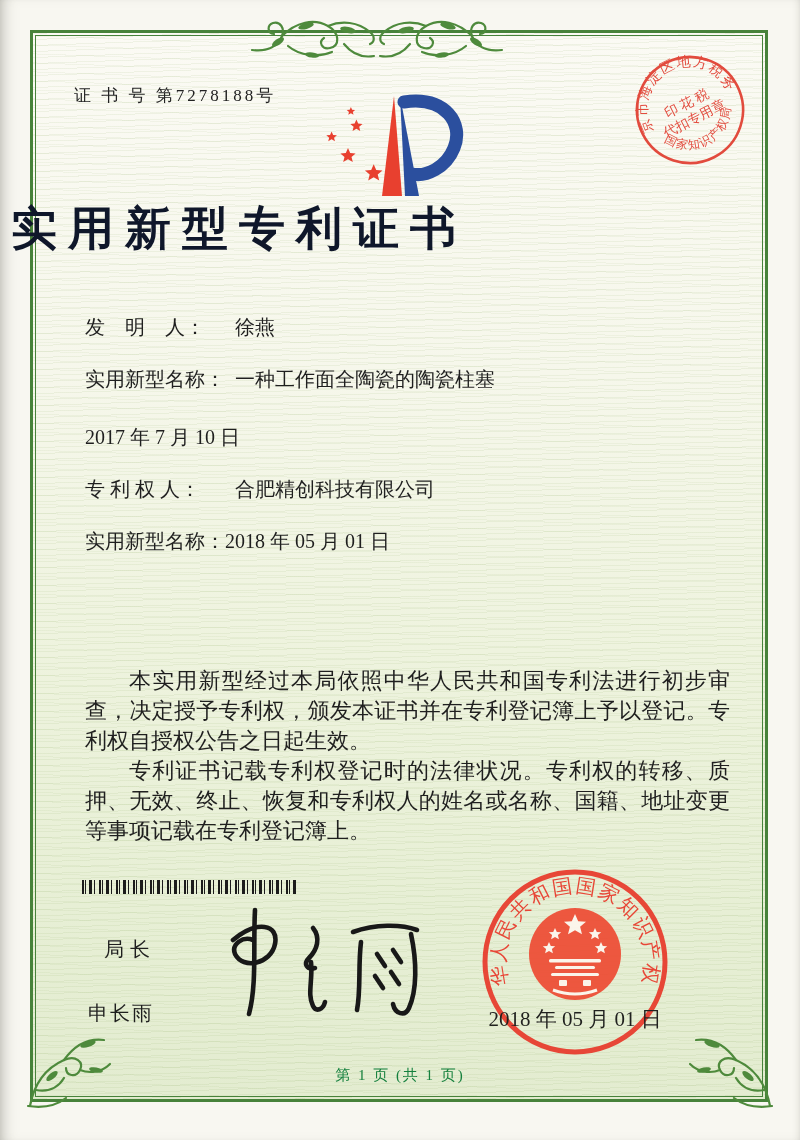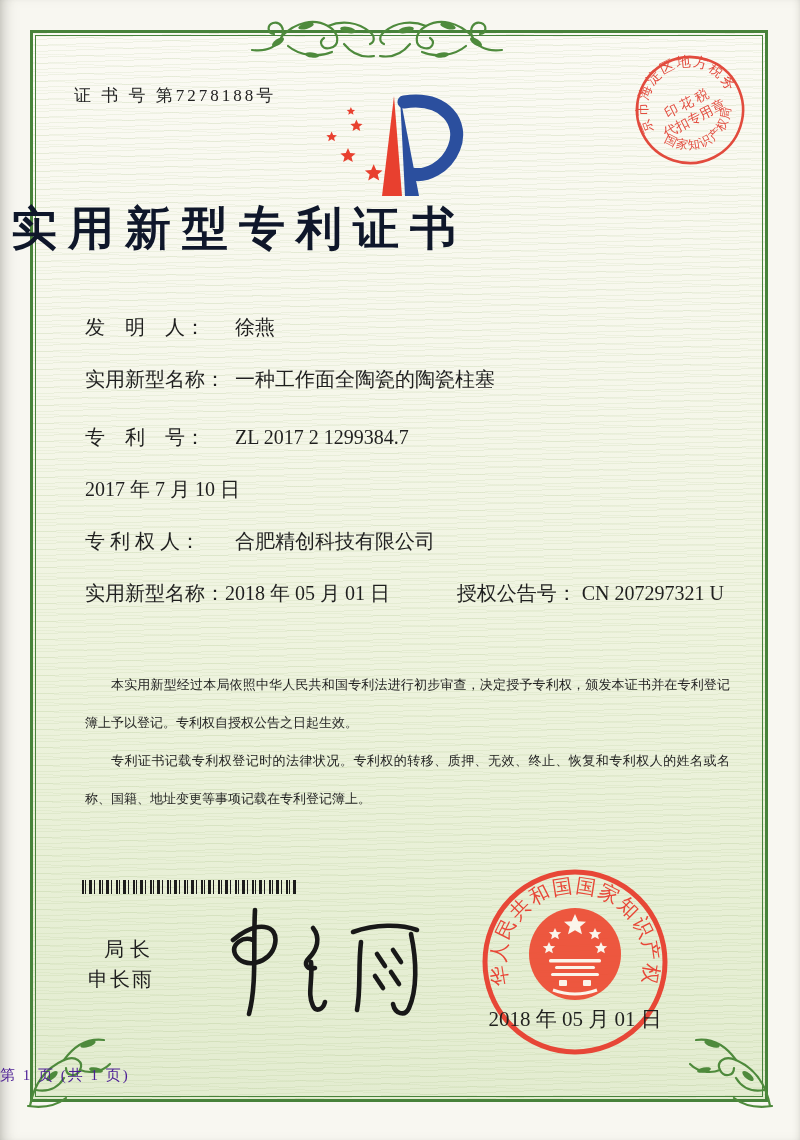--- a/index.html
+++ b/index.html
@@ -41,39 +41,39 @@
   }
   .fields{position:absolute;left:85px;top:314px;width:645px;font-size:20px;}
   .frow{display:flex;line-height:27px;margin-bottom:25px;}
   .frow .lbl{flex:0 0 150px;white-space:nowrap;}
   .frow .val{max-width:498px;}
   .frow.name{margin-bottom:31px;}
   .grant-row{display:flex;line-height:27px;}
   .grant-right{margin-left:auto;margin-right:6px;white-space:nowrap;}
   .paras{
     position:absolute;left:85px;top:666px;width:645px;
-    font-size:13px;line-height:38px;text-align:justify;
+    font-size:22px;line-height:30px;text-align:justify;
   }
   .paras p{margin:0;text-indent:2em;}
   .barcode{
     position:absolute;left:82px;top:880px;width:215px;height:14px;
     background:repeating-linear-gradient(90deg,
       #1c1c1c 0 2px,transparent 2px 3px,
       #1c1c1c 3px 4px,transparent 4px 7px,
       #1c1c1c 7px 10px,transparent 10px 12px,
       #1c1c1c 12px 13px,transparent 13px 17px);
   }
   .sig-title{position:absolute;left:88px;top:936px;font-size:20px;letter-spacing:6px;margin-left:16px;}
-  .sig-name{position:absolute;left:88px;top:966px;font-size:20px;letter-spacing:2px;}
+  .sig-name{position:absolute;left:88px;top:1000px;font-size:20px;letter-spacing:2px;}
   .sig-hand{position:absolute;left:195px;top:898px;}
   .seal{position:absolute;left:475px;top:862px;}
   .tax-stamp{position:absolute;left:629px;top:49px;}
   .footer{
-    position:absolute;left:0;right:0;top:1066px;text-align:left;
-    font-size:15px;letter-spacing:2px;color:#4c1d95;
+    position:absolute;left:0;right:0;top:1066px;text-align:center;
+    font-size:15px;letter-spacing:2px;color:#15803d;
   }
   svg text{font-family:"Liberation Serif","DejaVu Serif",serif;}
 </style>
 </head>
 <body>
 
 <div class="page">
 
   <div class="frame"></div>
 
@@ -131,37 +131,29 @@
   <div class="fields">
     <div class="frow">
       <span class="lbl">发　明　人：</span>
       <span class="val">徐燕</span>
     </div>
     <div class="frow name">
       <span class="lbl">实用新型名称：</span>
       <span class="val">一种工作面全陶瓷的陶瓷柱塞</span>
     </div>
     <div class="frow">
-      <span class="lbl">专　利　号：</span>
-      <span class="val">ZL 2017 2 1299384.7</span>
-    </div>
-    <div class="frow">
       <span class="val">2017 年 7 月 10 日</span>
     </div>
     <div class="frow">
       <span class="lbl">专 利 权 人：</span>
       <span class="val">合肥精创科技有限公司</span>
     </div>
     <div class="grant-row">
       <span>实用新型名称：</span>
       <span>2018 年 05 月 01 日</span>
-      <span class="grant-right">
-        <span>授权公告号：</span>
-        <span>CN 207297321 U</span>
-      </span>
     </div>
   </div>
 
   <div class="paras">
     <p>本实用新型经过本局依照中华人民共和国专利法进行初步审查，决定授予专利权，颁发本证书并在专利登记簿上予以登记。专利权自授权公告之日起生效。</p>
     <p>专利证书记载专利权登记时的法律状况。专利权的转移、质押、无效、终止、恢复和专利权人的姓名或名称、国籍、地址变更等事项记载在专利登记簿上。</p>
   </div>
 
   <div class="barcode"></div>
 

